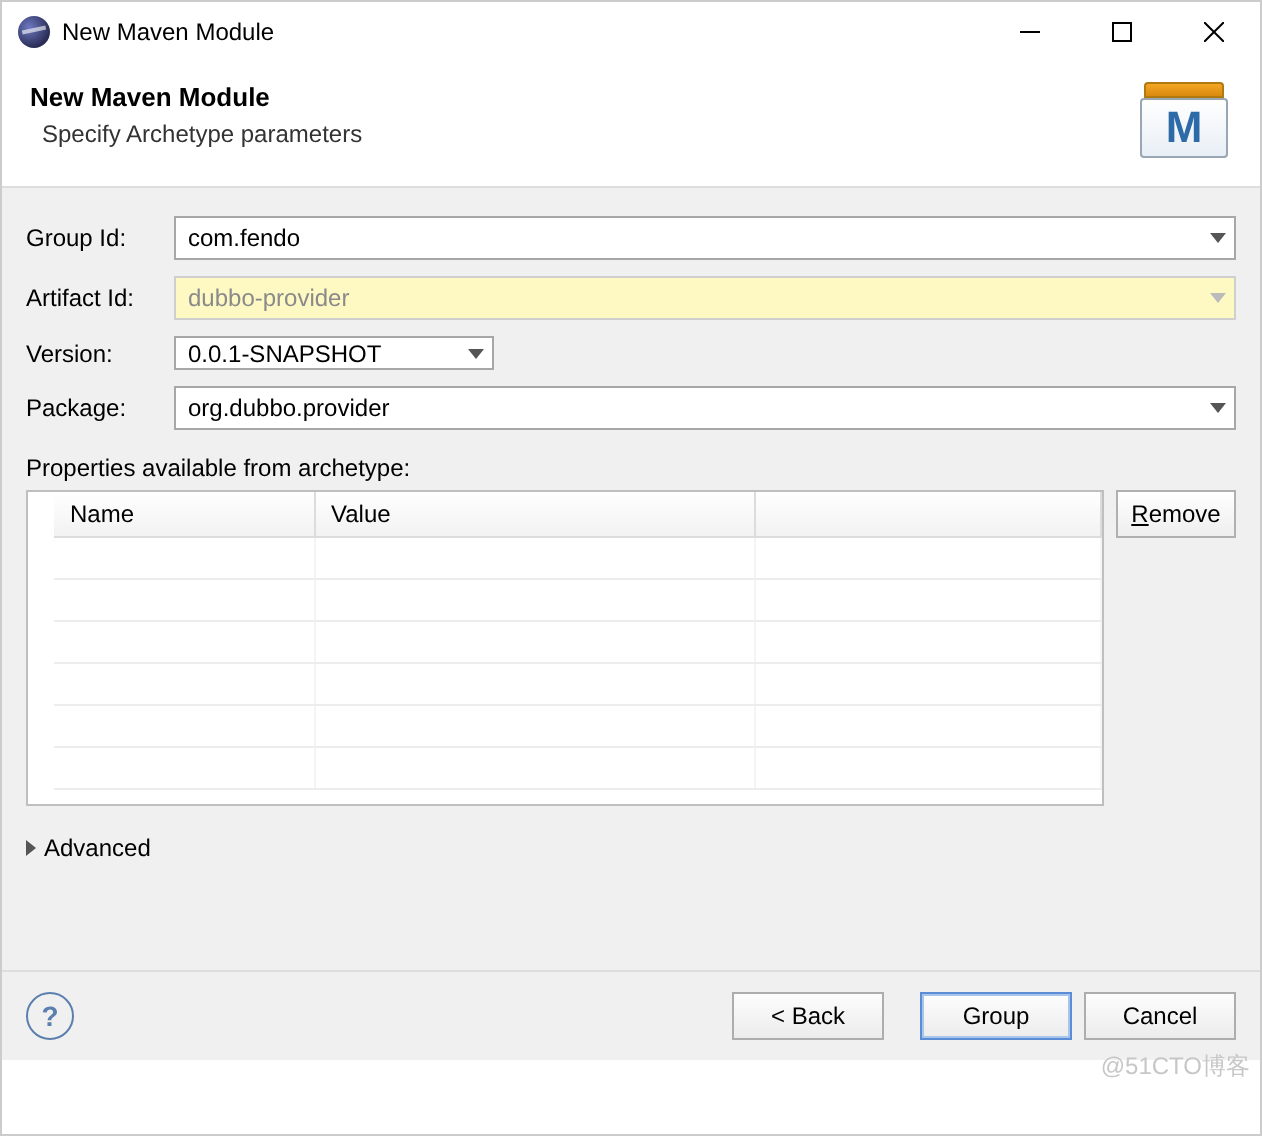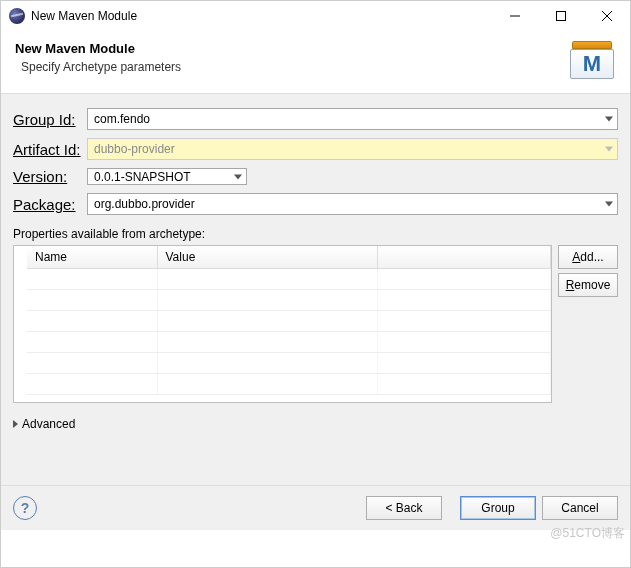--- a/index.html
+++ b/index.html
@@ -59,21 +59,21 @@
     background: #f0f0f0;
     padding: 14px 12px 10px 12px;
   }
   .form-grid {
     display: grid;
     grid-template-columns: 68px 1fr;
     column-gap: 6px;
     row-gap: 8px;
     align-items: center;
   }
-  .form-grid label { font-size: 15px; text-decoration: underline; }
+  .form-grid label { font-size: 12px; }
   .combo, .combo-disabled {
     position: relative;
     background: #fff;
     border: 1px solid #a7a7a7;
     height: 22px;
     display: flex;
     align-items: center;
     padding: 0 18px 0 6px;
     font-size: 12px;
   }
@@ -285,21 +285,20 @@
             </tr>
           <tr>
               <td></td>
               <td></td>
               <td></td>
             </tr>
         </tbody>
       </table>
     </div>
     <div class="side-buttons">
-      <button><span><u>A</u>dd...</span></button>
       <button><span><u>R</u>emove</span></button>
     </div>
   </div>
 
   <div class="advanced">
     <span class="tri"></span>
     <span>Advanced</span>
   </div>
 </div>
 

